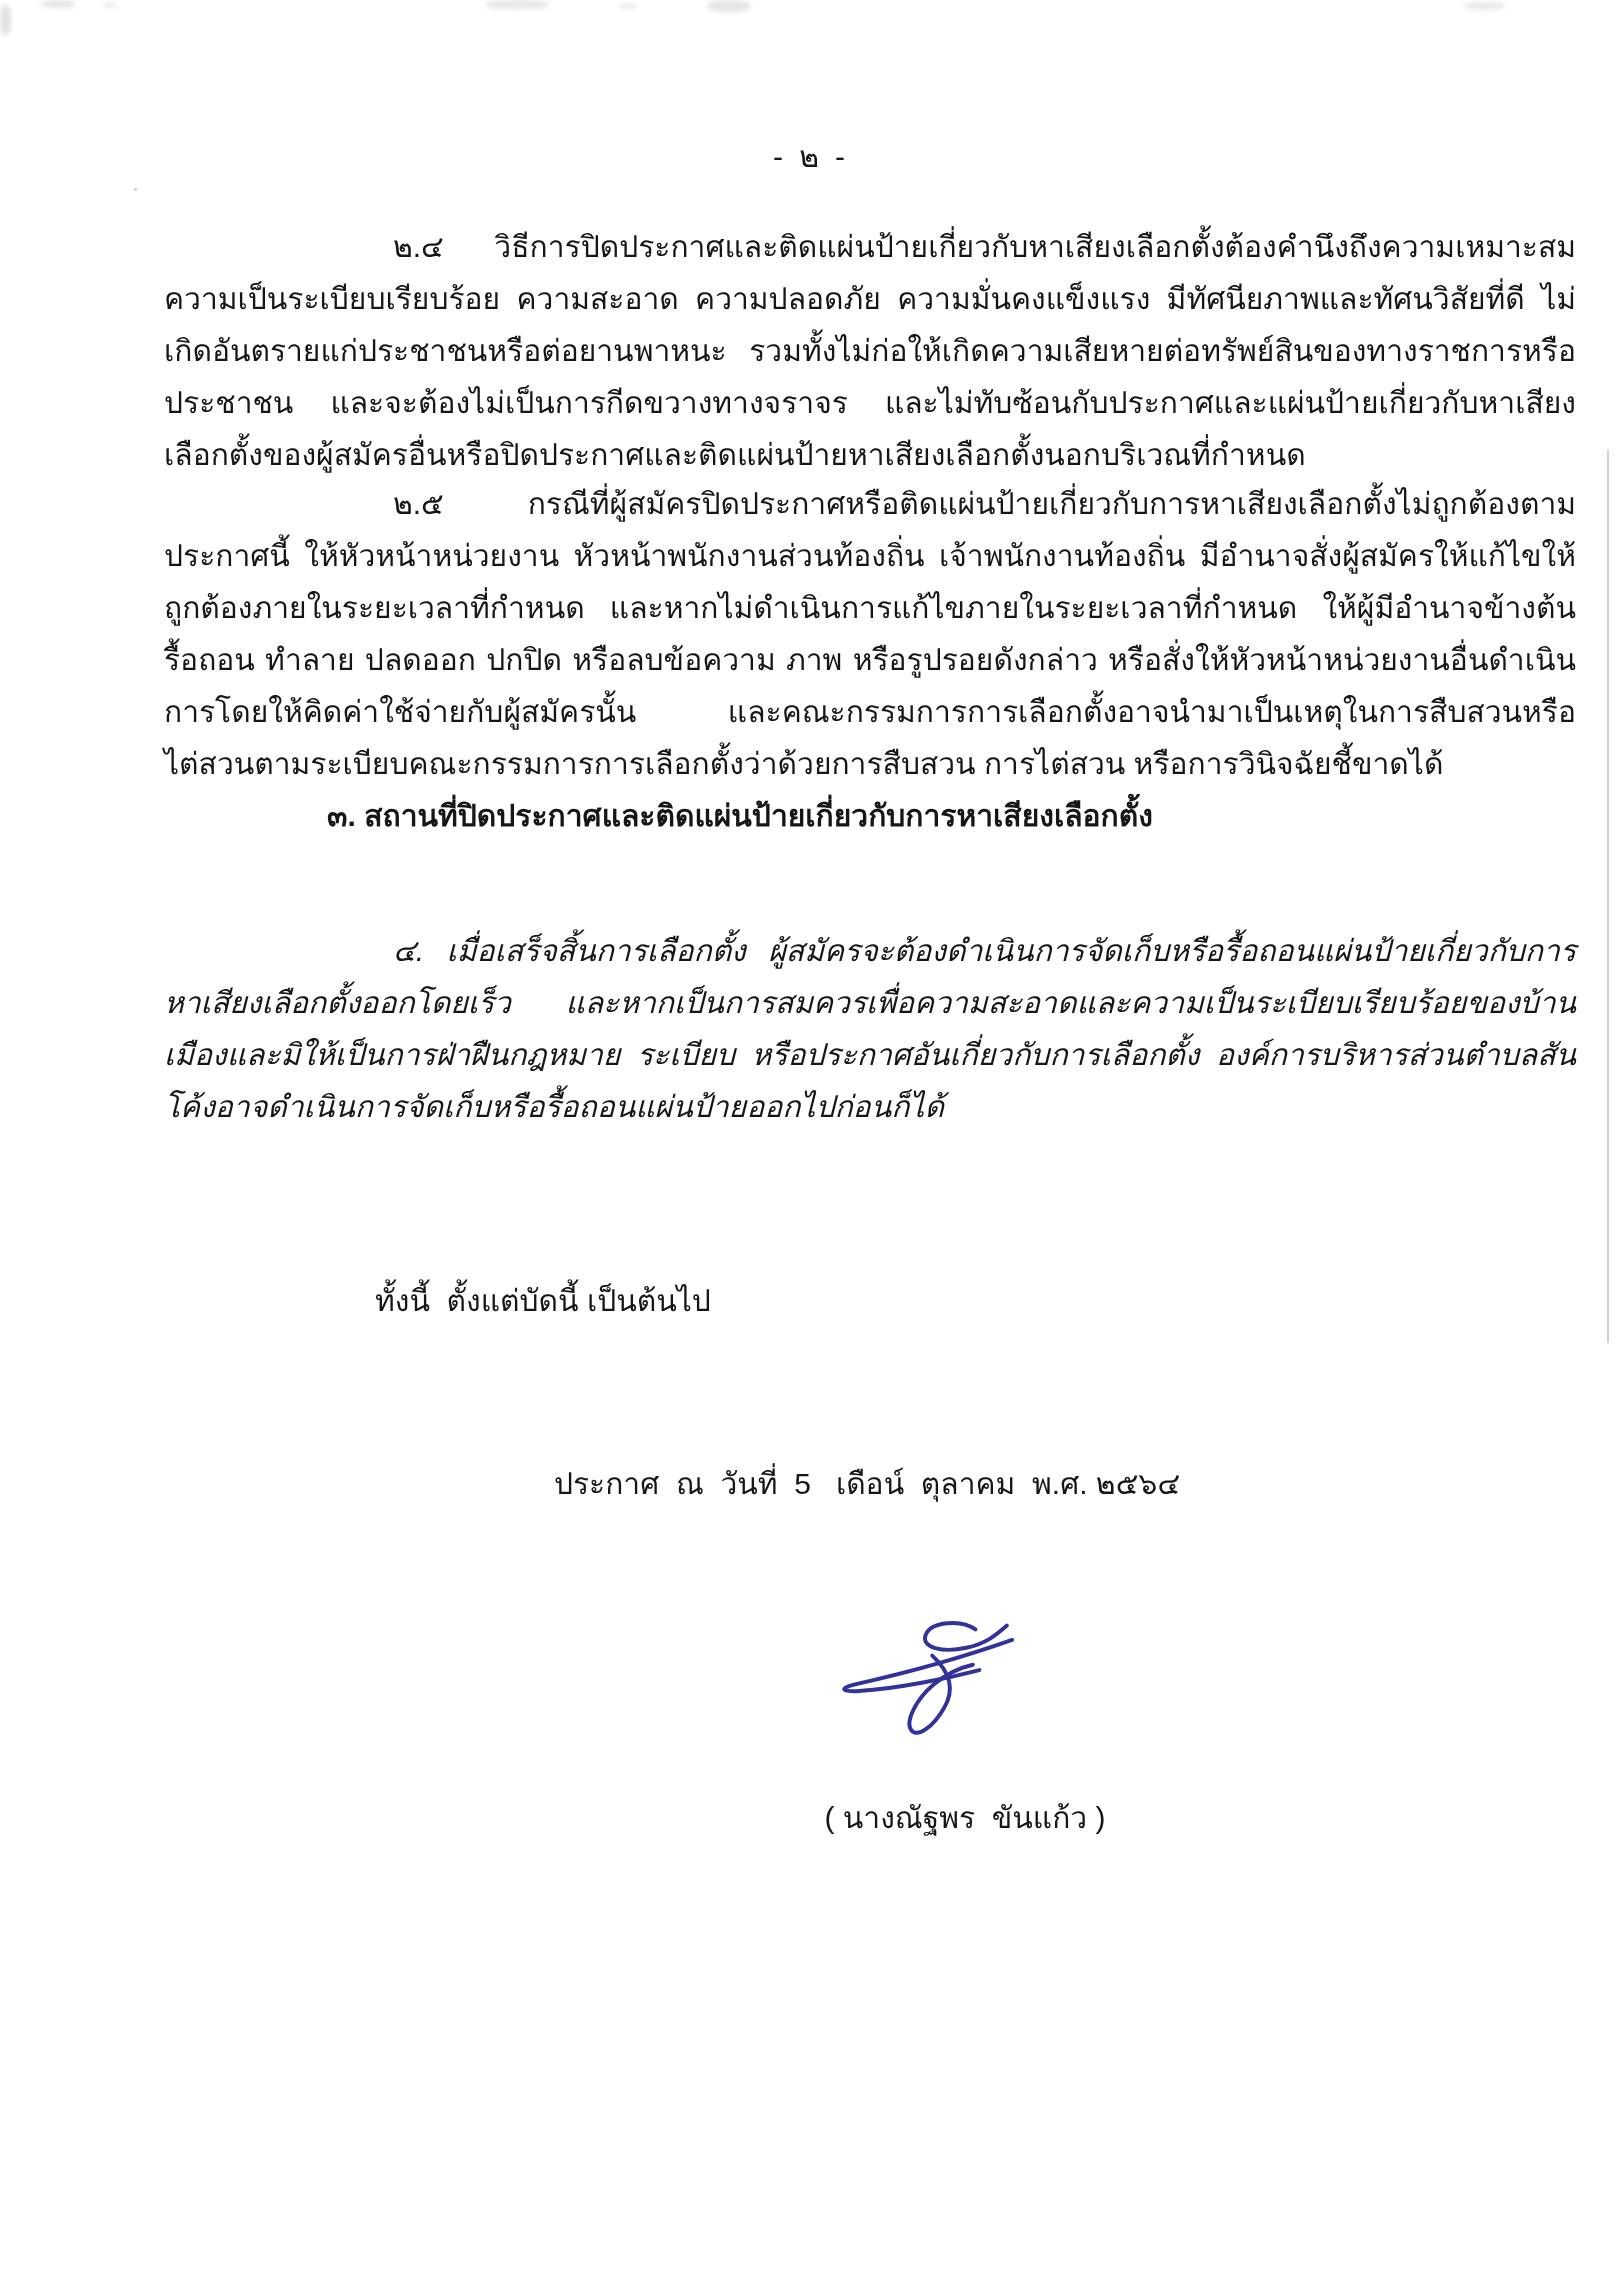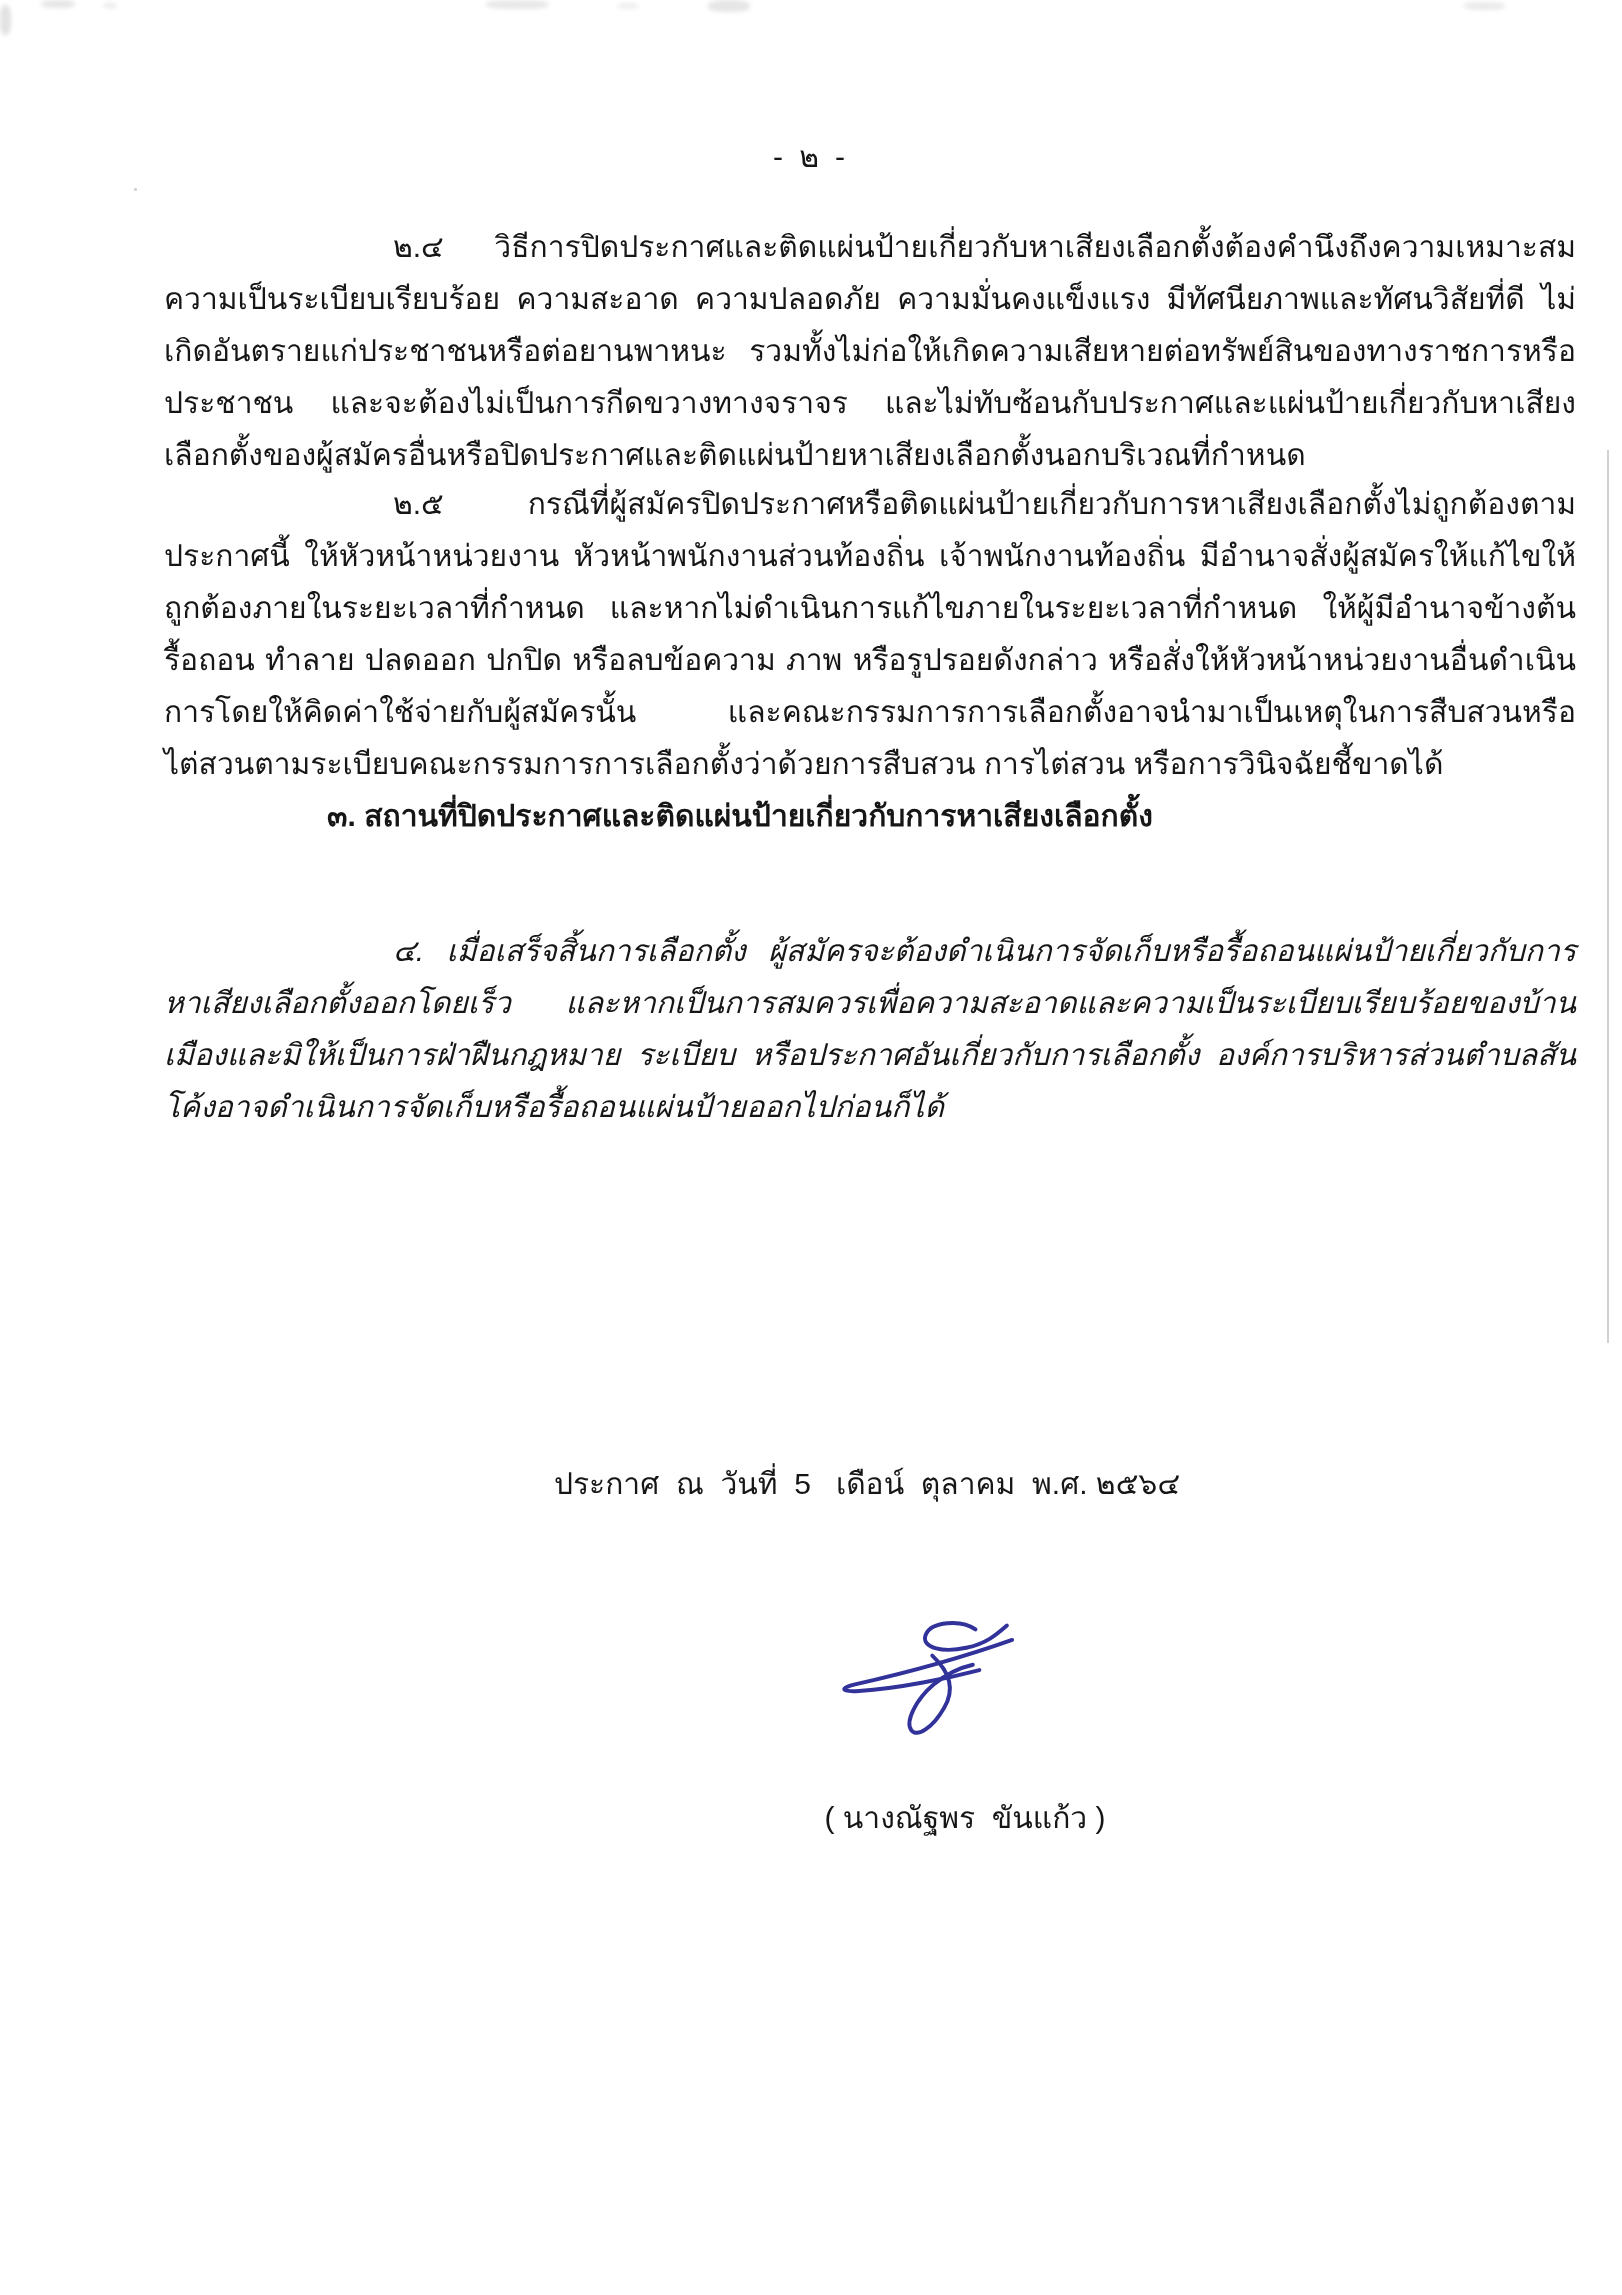--- a/index.html
+++ b/index.html
@@ -117,20 +117,21 @@
   <div class="txt body-par indent-1 p24">๒.๔ วิธีการปิดประกาศและติดแผ่นป้ายเกี่ยวกับหาเสียงเลือกตั้งต้องคำนึงถึงความเหมาะสม ความเป็นระเบียบเรียบร้อย ความสะอาด ความปลอดภัย ความมั่นคงแข็งแรง มีทัศนียภาพและทัศนวิสัยที่ดี ไม่เกิดอันตรายแก่ประชาชนหรือต่อยานพาหนะ รวมทั้งไม่ก่อให้เกิดความเสียหายต่อทรัพย์สินของทางราชการหรือประชาชน และจะต้องไม่เป็นการกีดขวางทางจราจร และไม่ทับซ้อนกับประกาศและแผ่นป้ายเกี่ยวกับหาเสียงเลือกตั้งของผู้สมัครอื่นหรือปิดประกาศและติดแผ่นป้ายหาเสียงเลือกตั้งนอกบริเวณที่กำหนด</div>
 
   <div class="txt body-par indent-1 p25">๒.๕ กรณีที่ผู้สมัครปิดประกาศหรือติดแผ่นป้ายเกี่ยวกับการหาเสียงเลือกตั้งไม่ถูกต้องตามประกาศนี้ ให้หัวหน้าหน่วยงาน หัวหน้าพนักงานส่วนท้องถิ่น เจ้าพนักงานท้องถิ่น มีอำนาจสั่งผู้สมัครให้แก้ไขให้ถูกต้องภายในระยะเวลาที่กำหนด และหากไม่ดำเนินการแก้ไขภายในระยะเวลาที่กำหนด ให้ผู้มีอำนาจข้างต้นรื้อถอน ทำลาย ปลดออก ปกปิด หรือลบข้อความ ภาพ หรือรูปรอยดังกล่าว หรือสั่งให้หัวหน้าหน่วยงานอื่นดำเนินการโดยให้คิดค่าใช้จ่ายกับผู้สมัครนั้น และคณะกรรมการการเลือกตั้งอาจนำมาเป็นเหตุในการสืบสวนหรือไต่สวนตามระเบียบคณะกรรมการการเลือกตั้งว่าด้วยการสืบสวน การไต่สวน หรือการวินิจฉัยชี้ขาดได้</div>
 
   <div class="txt h3">๓. สถานที่ปิดประกาศและติดแผ่นป้ายเกี่ยวกับการหาเสียงเลือกตั้ง</div>
 
 
   <div class="txt body-par indent-1 p4">๔. เมื่อเสร็จสิ้นการเลือกตั้ง ผู้สมัครจะต้องดำเนินการจัดเก็บหรือรื้อถอนแผ่นป้ายเกี่ยวกับการหาเสียงเลือกตั้งออกโดยเร็ว และหากเป็นการสมควรเพื่อความสะอาดและความเป็นระเบียบเรียบร้อยของบ้านเมืองและมิให้เป็นการฝ่าฝืนกฎหมาย ระเบียบ หรือประกาศอันเกี่ยวกับการเลือกตั้ง องค์การบริหารส่วนตำบลสันโค้งอาจดำเนินการจัดเก็บหรือรื้อถอนแผ่นป้ายออกไปก่อนก็ได้</div>
 
 
+  <div class="txt body-par effective">ทั้งนี้  ตั้งแต่บัดนี้ เป็นต้นไป</div>
 
   <div class="txt date-line">ประกาศ  ณ  วันที่  5   เดือน์  ตุลาคม  พ.ศ. ๒๕๖๔</div>
 
   <div class="signature-wrap">
     <svg width="216" height="131" viewBox="0 0 330 200" fill="none" xmlns="http://www.w3.org/2000/svg">
       <path stroke="#32329b" stroke-width="6" stroke-linecap="round" fill="none" d="M236 22 C 214 6, 168 10, 160 30 C 152 50, 186 58, 222 50 C 252 44, 268 30, 284 16"></path>
       <path stroke="#32329b" stroke-width="6" stroke-linecap="round" fill="none" d="M292 38 C 230 60, 150 84, 52 106 C 30 111, 28 118, 58 116 C 120 112, 196 96, 242 84"></path>
       <path stroke="#32329b" stroke-width="6" stroke-linecap="round" fill="none" d="M170 62 C 196 86, 206 112, 188 142 C 172 170, 148 188, 138 176 C 128 162, 146 128, 172 106 C 192 90, 214 80, 232 76"></path>
     </svg>
   </div>

